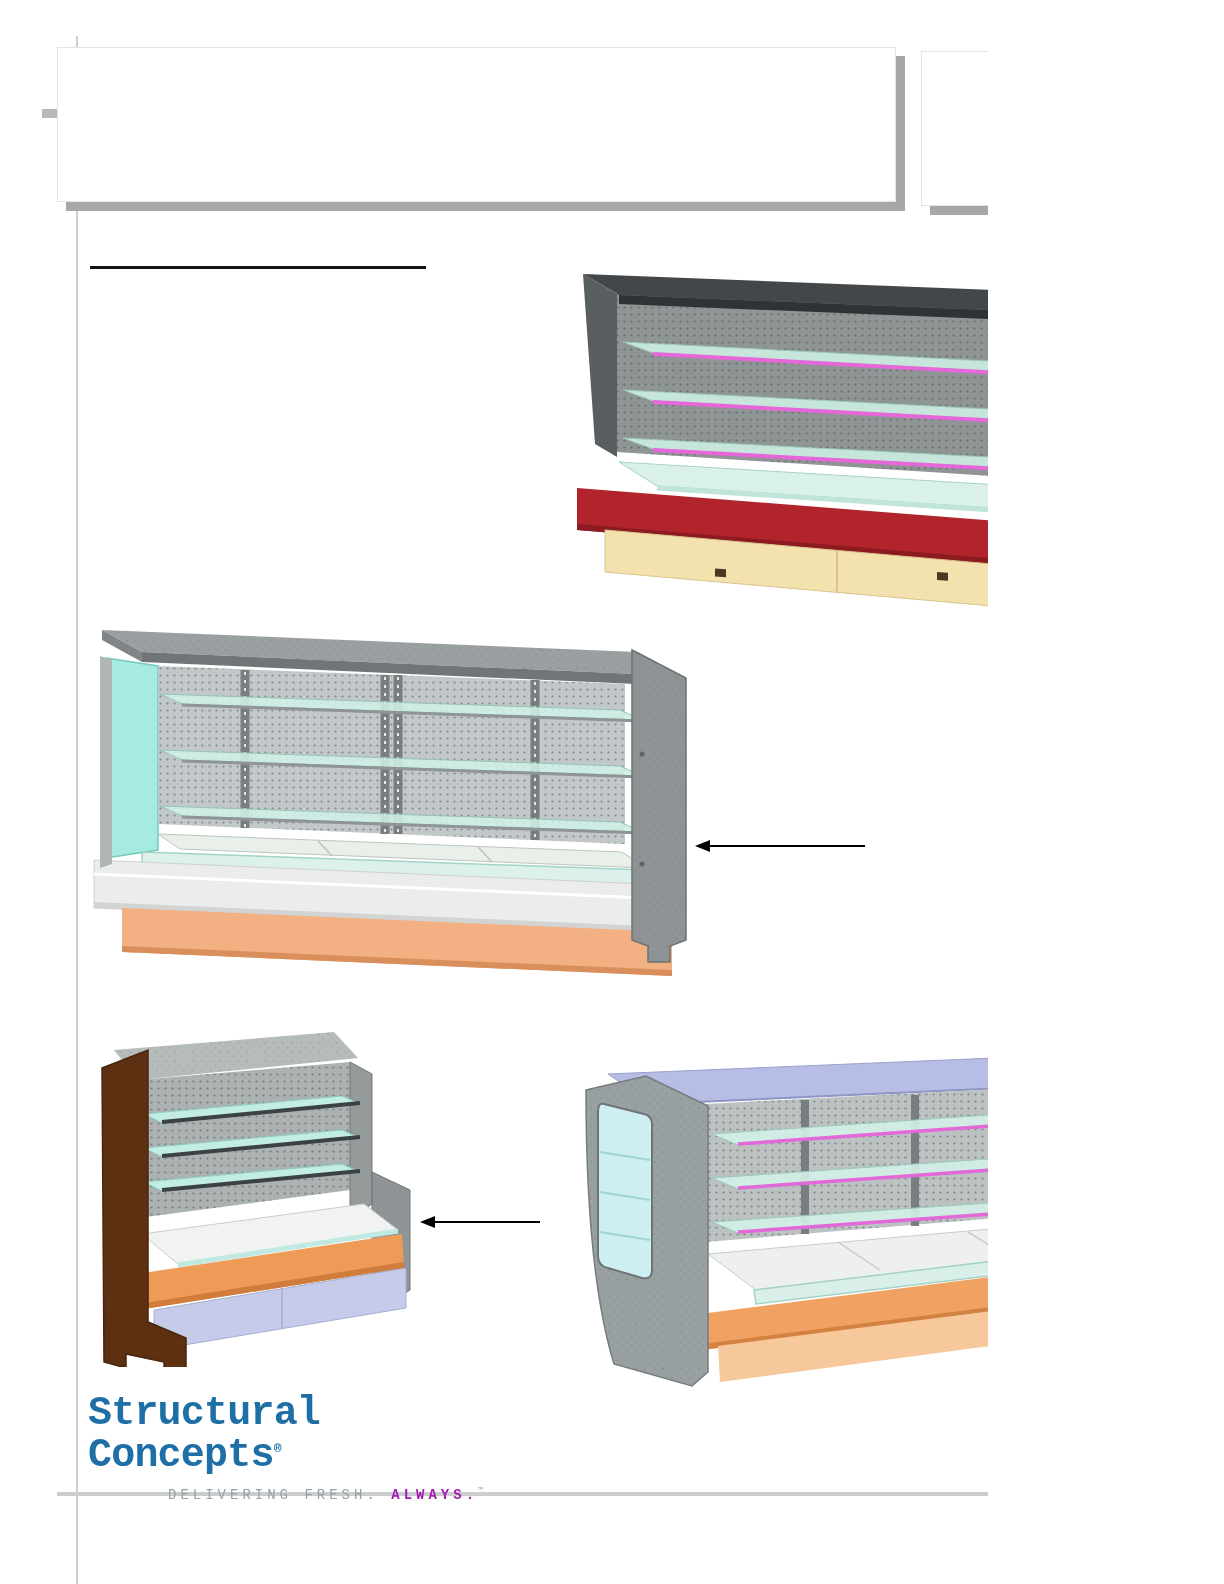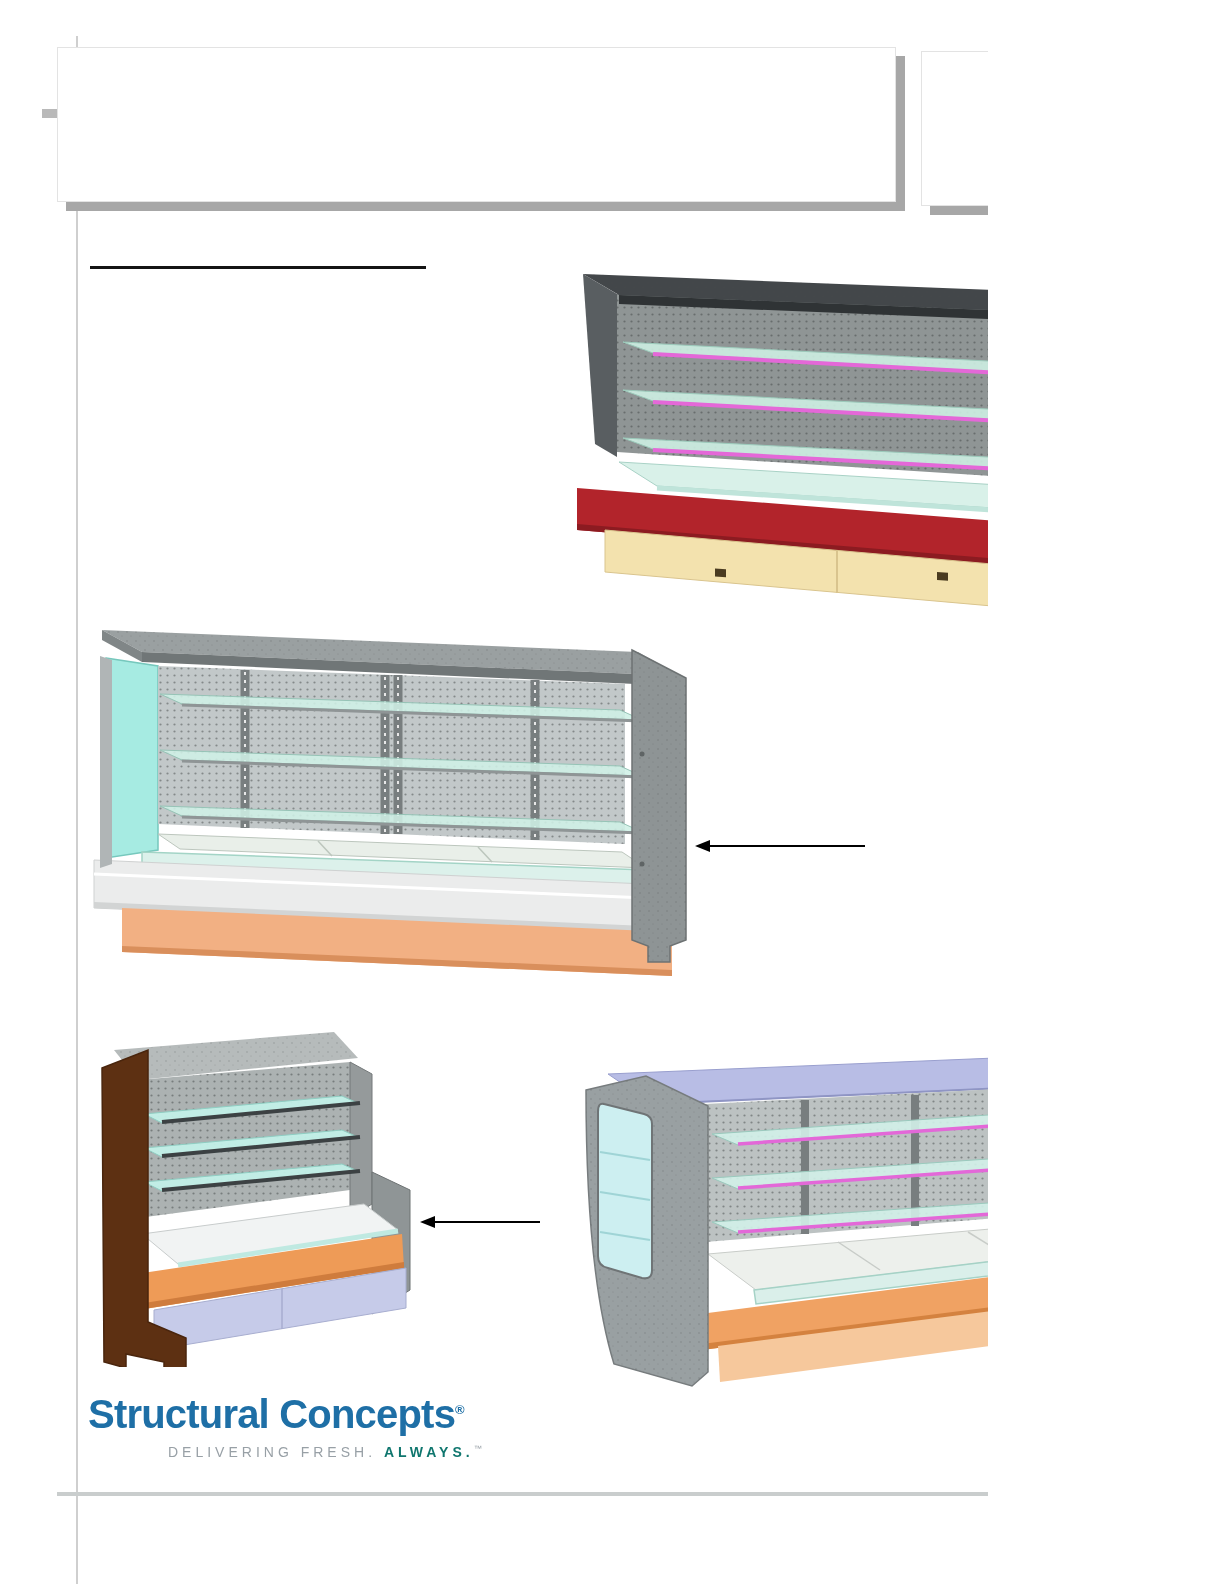--- a/index.html
+++ b/index.html
@@ -1,17 +1,17 @@
 <!DOCTYPE html>
 <html><head>
 <meta charset="utf-8">
 <style>
   html,body{margin:0;padding:0;background:#ffffff;}
   body{font-family:"Liberation Sans", sans-serif;}
-  .page{position:relative;width:988px;height:1584px;background:#fff;overflow:hidden;}
+  .page{position:relative;width:988px;height:1584px;background:#fff;overflow:hidden;font-family:Liberation Mono, monospace;}
 
   
   .v-rule{position:absolute;left:76px;top:36px;width:2px;height:1548px;background:#cfcfcf;}
   .tick{position:absolute;background:#b9b9b9;height:9px;}
   .tick-left{left:42px;top:109px;width:15px;}
   .tick-right{left:1146px;top:107px;width:16px;}
   .bottom-rule{position:absolute;left:57px;top:1492px;width:1105px;height:4px;background:#c9cdcd;}
 
   
   .hdr-box{position:absolute;background:#ffffff;border:1px solid #e3e3e3;box-shadow:9px 9px 0 0 #a7a7a7;}
@@ -28,21 +28,21 @@
   .fig4{left:580px;top:1042px;width:595px;height:355px;}
   .arrow{position:absolute;}
   .arrow1{left:695px;top:836px;width:172px;height:20px;}
   .arrow2{left:420px;top:1212px;width:122px;height:20px;}
 
   
   .brand{position:absolute;left:88px;top:1393px;width:420px;}
   .brand-logo{font-size:40px;font-weight:bold;letter-spacing:-0.8px;color:#1e6fa6;line-height:1.05;}
   .brand-reg{font-size:13px;vertical-align:super;font-weight:bold;}
   .brand-tag{margin-top:9px;padding-left:80px;font-size:14px;letter-spacing:4px;color:#98a0a6;}
-  .brand-tag .emph{color:#0f766e;font-weight:bold;}
+  .brand-tag .emph{color:#a21caf;font-weight:bold;}
   .brand-tag .tm{font-size:8px;vertical-align:super;letter-spacing:0;}
 </style>
 </head>
 <body>
 
 <div class="page">
 
   <svg width="0" height="0" style="position:absolute" aria-hidden="true">
     <defs>
       <pattern id="perf" width="7" height="7" patternUnits="userSpaceOnUse">

